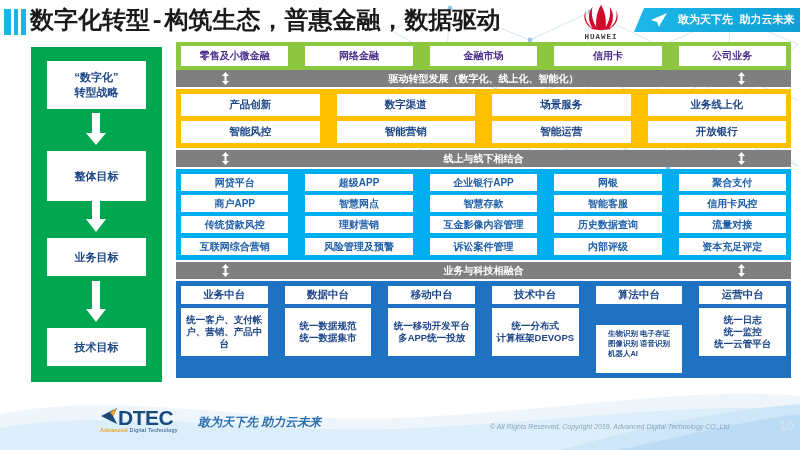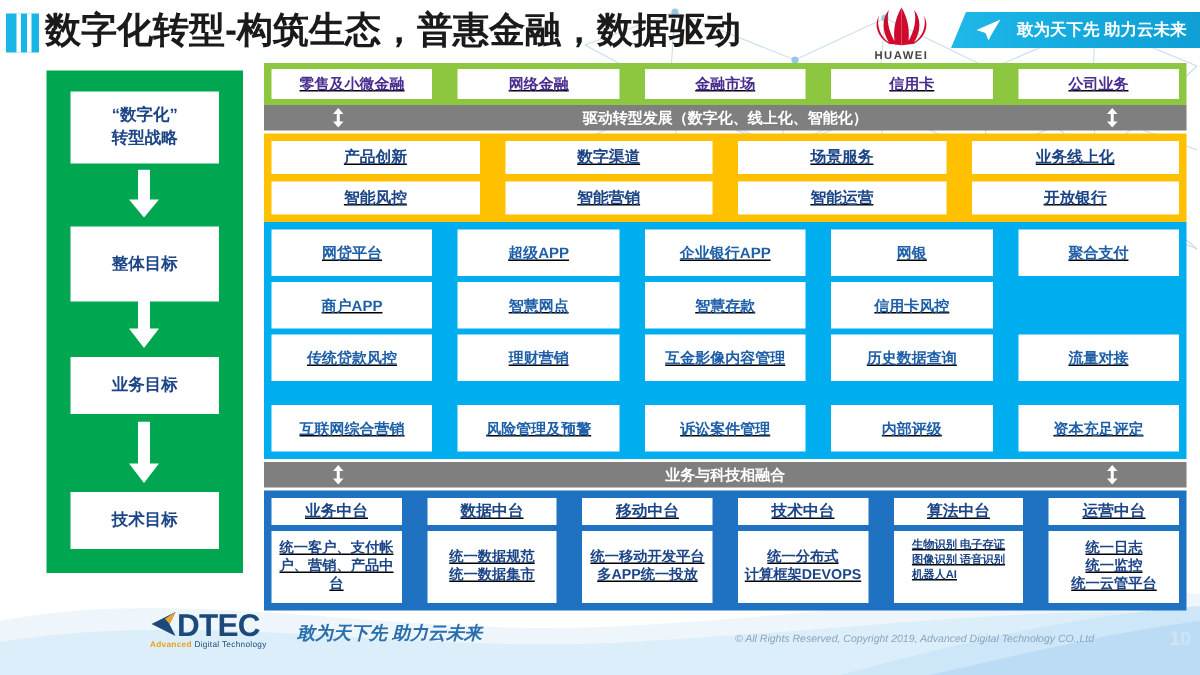--- a/index.html
+++ b/index.html
@@ -9,21 +9,21 @@
     background: #ffffff;
     position: relative;
     overflow: hidden;
   }
 
   
   .bg-net { position: absolute; top: 0; right: 0; width: 420px; height: 240px; z-index: 0; pointer-events: none; }
   .bg-footer-swoosh { position: absolute; left: 0; bottom: 0; width: 800px; height: 62px; z-index: 0; pointer-events: none; }
 
   
-  .header { position: absolute; left: 0; top: 0; width: 648px; height: 42px; z-index: 5; }
+  .header { position: absolute; left: 0; top: 0; width: 648px; height: 42px; z-index: 5; font-family: Liberation Mono, monospace; }
   .title-deco { position: absolute; left: 4px; top: 9px; width: 22px; height: 26px; background: #19b5e6; }
   .title-deco .s1, .title-deco .s2 { position: absolute; top: 0; width: 3px; height: 26px; background: #ffffff; }
   .title-deco .s1 { left: 7px; }
   .title-deco .s2 { left: 14px; }
   .page-title {
     position: absolute; left: 30px; top: 4px;
     font-size: 24px; font-weight: bold; color: #1a1a1a;
     letter-spacing: 0px; white-space: nowrap;
   }
   .hw-logo { position: absolute; left: 572px; top: 2px; width: 58px; height: 38px; }
@@ -77,38 +77,38 @@
   .band-head .dbl-arrow { position: absolute; top: 2px; width: 9px; height: 13px; }
   .band-head .dbl-arrow.left { left: 45px; }
   .band-head .dbl-arrow.right { right: 45px; }
 
   .band { padding: 5px; }
   .band.green { background: #8dc63f; height: 28px; padding: 4px 5px; }
   .band.orange { background: #ffc000; }
   .band.blue { background: #00aeef; }
   .band.navy { background: #1f71c1; }
 
-  .grid { display: grid; gap: 17px; text-decoration: underline; }
+  .grid { display: grid; gap: 17px; }
   .g5 { grid-template-columns: repeat(5, 1fr); }
   .g4 { grid-template-columns: repeat(4, 1fr); }
   .g6 { grid-template-columns: repeat(6, 1fr); }
 
   .cell {
     background: #ffffff; display: flex; align-items: center; justify-content: center;
     text-align: center; font-weight: bold; color: #1f5fa8;
   }
   .band.green .cell { height: 20px; font-size: 10px; color: #4a2d8f; }
   .band.orange .cell { height: 22px; font-size: 10.5px; color: #1c4587; }
-  .band.blue .cell { height: 31px; font-size: 10px; color: #1f5fa8; text-align: right; }
+  .band.blue .cell { height: 17px; font-size: 10px; color: #1f5fa8; text-align: right; }
   .band.navy .cell.head { height: 18px; font-size: 10.5px; color: #1c4587; }
   .band.navy .cell.body {
     height: 48px; font-size: 9.5px; color: #1c4587; line-height: 12px;
     padding: 2px 3px; align-items: center;
   }
-  .band.navy .cell.body.tiny { font-size: 7.5px; line-height: 10px; align-items: flex-start; padding-top: 4px; text-align: left; }
+  .band.navy .cell.body.tiny { font-size: 7.5px; line-height: 10px; align-items: flex-start; padding-top: 4px; text-align: left; margin-top: 17px; }
   .band.navy .navy-col { display: flex; flex-direction: column; gap: 4px; }
 
   
   .footer { position: absolute; left: 12px; bottom: 0; width: 800px; height: 58px; z-index: 5; padding-left: 12px; }
   .dtec { position: absolute; left: 88px; top: 14px; width: 86px; height: 28px; }
   .dtec .dtec-word { position: absolute; left: 18px; top: 0px; font-size: 21px; font-weight: bold; color: #1b4a7a; letter-spacing: -0.5px; }
   .dtec .dtec-sub { position: absolute; left: 0px; top: 21px; font-size: 5.5px; color: #1b4a7a; letter-spacing: 0.2px; white-space: nowrap; }
   .dtec .dtec-sub b { color: #e8a020; }
   .foot-slogan {
     position: absolute; left: 186px; top: 22px; font-size: 12px; color: #2a6fae;
@@ -236,36 +236,46 @@
         <div class="cell">业务线上化</div>
       </div>
       <div class="grid g4">
         <div class="cell">智能风控</div>
         <div class="cell">智能营销</div>
         <div class="cell">智能运营</div>
         <div class="cell">开放银行</div>
       </div>
     </div>
 
+    <div class="band-head" style="margin-top:2px">
+      <svg class="dbl-arrow left" viewBox="0 0 9 13">
+        <path d="M4.5 0 L8 4 L5.5 4 L5.5 9 L8 9 L4.5 13 L1 9 L3.5 9 L3.5 4 L1 4 Z" fill="#ffffff"></path>
+      </svg>
+      <span>线上与线下相结合</span>
+      <svg class="dbl-arrow right" viewBox="0 0 9 13">
+        <path d="M4.5 0 L8 4 L5.5 4 L5.5 9 L8 9 L4.5 13 L1 9 L3.5 9 L3.5 4 L1 4 Z" fill="#ffffff"></path>
+      </svg>
+    </div>
 
     <div class="band blue">
       <div class="grid g5" style="margin-bottom:4px">
         <div class="cell">网贷平台</div>
         <div class="cell">超级APP</div>
         <div class="cell">企业银行APP</div>
         <div class="cell">网银</div>
         <div class="cell">聚合支付</div>
       </div>
       <div class="grid g5" style="margin-bottom:4px">
         <div class="cell">商户APP</div>
         <div class="cell">智慧网点</div>
         <div class="cell">智慧存款</div>
+        <div class="cell">智能客服</div>
         <div class="cell">信用卡风控</div>
       </div>
-      <div class="grid g5" style="margin-bottom:16px">
+      <div class="grid g5" style="margin-bottom:5px">
         <div class="cell">传统贷款风控</div>
         <div class="cell">理财营销</div>
         <div class="cell">互金影像内容管理</div>
         <div class="cell">历史数据查询</div>
         <div class="cell">流量对接</div>
       </div>
       <div class="grid g5">
         <div class="cell">互联网综合营销</div>
         <div class="cell">风险管理及预警</div>
         <div class="cell">诉讼案件管理</div>

